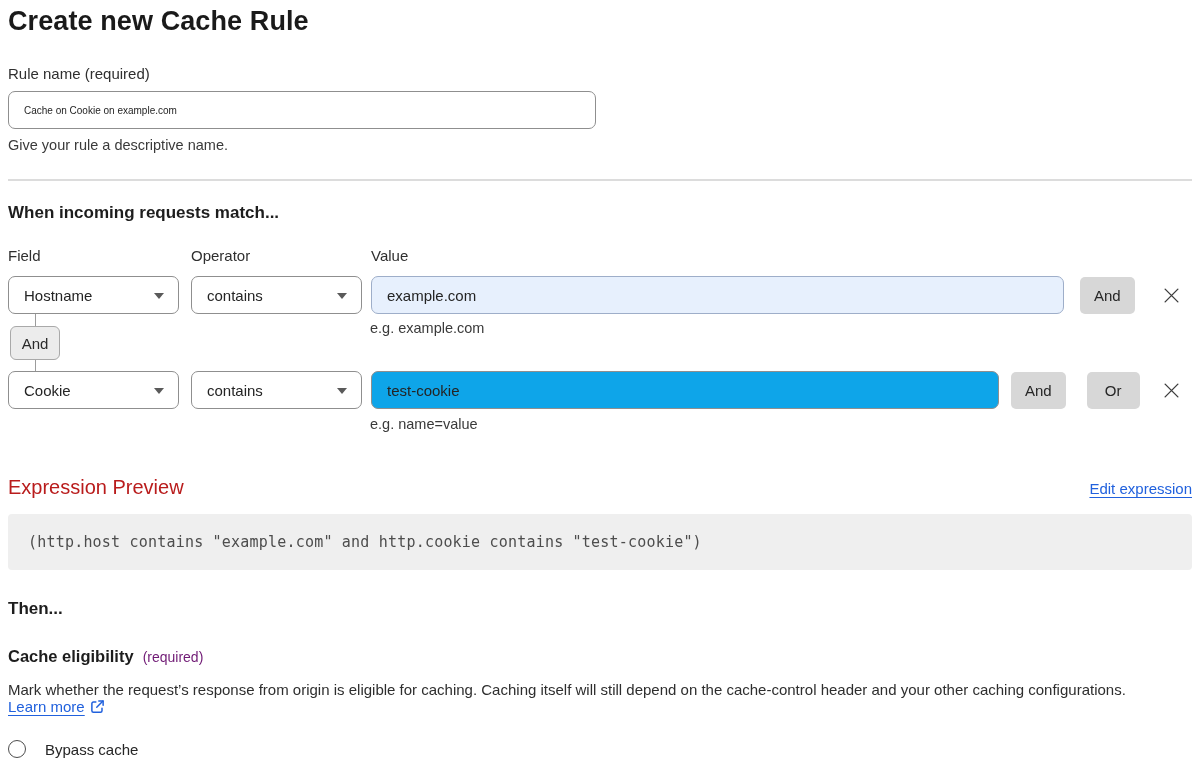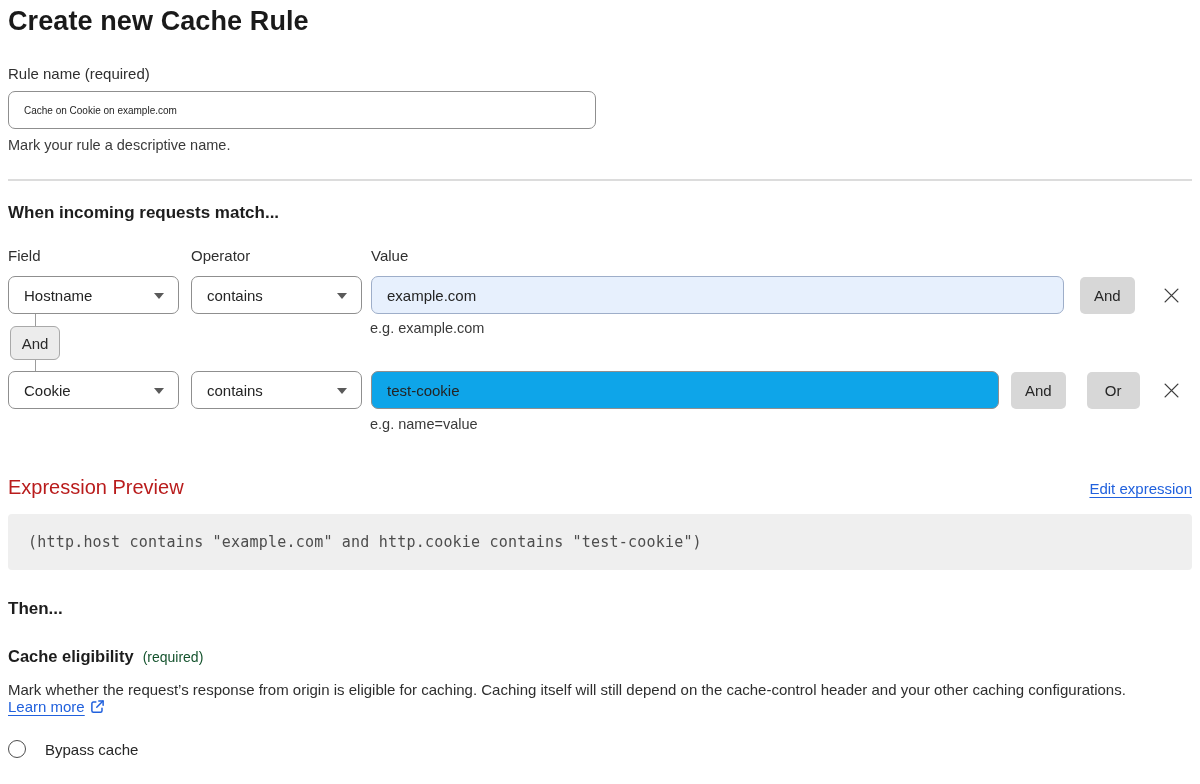--- a/index.html
+++ b/index.html
@@ -86,21 +86,21 @@
   .code-block {
     margin-top: 15px; background: #efefef; border-radius: 4px;
     padding: 19px 20px; font-family: "DejaVu Sans Mono", "Liberation Mono", monospace;
     font-size: 15px; color: #4d4d4d; letter-spacing: 0.2px; white-space: nowrap;
   }
 
   h2.then-heading { font-size: 17px; font-weight: 700; color: #1d1d1d; margin-top: 29px; }
 
   .ce-heading-row { margin-top: 28px; display: flex; align-items: baseline; }
   .ce-heading { font-size: 16.5px; font-weight: 700; color: #1d1d1d; }
-  .ce-required { font-size: 14px; color: #14532d; margin-left: 9px; }
+  .ce-required { font-size: 14px; color: #701a75; margin-left: 9px; }
 
   .ce-desc { margin-top: 15px; font-size: 15px; color: #2e2e2e; line-height: 17px; max-width: 1155px; }
   .ce-desc a.link { text-decoration: underline; }
   .ext-icon { display: inline-block; vertical-align: -2px; margin-left: 5px; }
 
   .radio-row { display: flex; align-items: center; cursor: pointer; }
   .radio-1 { margin-top: 25px; }
   .radio-circle {
     width: 18px; height: 18px; border-radius: 50%;
     border: 1.5px solid #4d4d4d; background: #fff; flex: none;
@@ -110,21 +110,21 @@
 </style>
 </head>
 <body>
 
 <div class="page">
 
   <h1 class="page-title">Create new Cache Rule</h1>
 
   <label class="field-label">Rule name (required)</label>
   <input class="text-input" type="text" value="Cache on Cookie on example.com" style="">
-  <div class="helper">Mark your rule a descriptive name.</div>
+  <div class="helper">Give your rule a descriptive name.</div>
 
   <hr class="divider">
 
   <h2 class="section-heading">When incoming requests match...</h2>
 
   <div class="col-labels">
     <span class="c1">Field</span>
     <span class="c2">Operator</span>
     <span class="c3">Value</span>
   </div>

